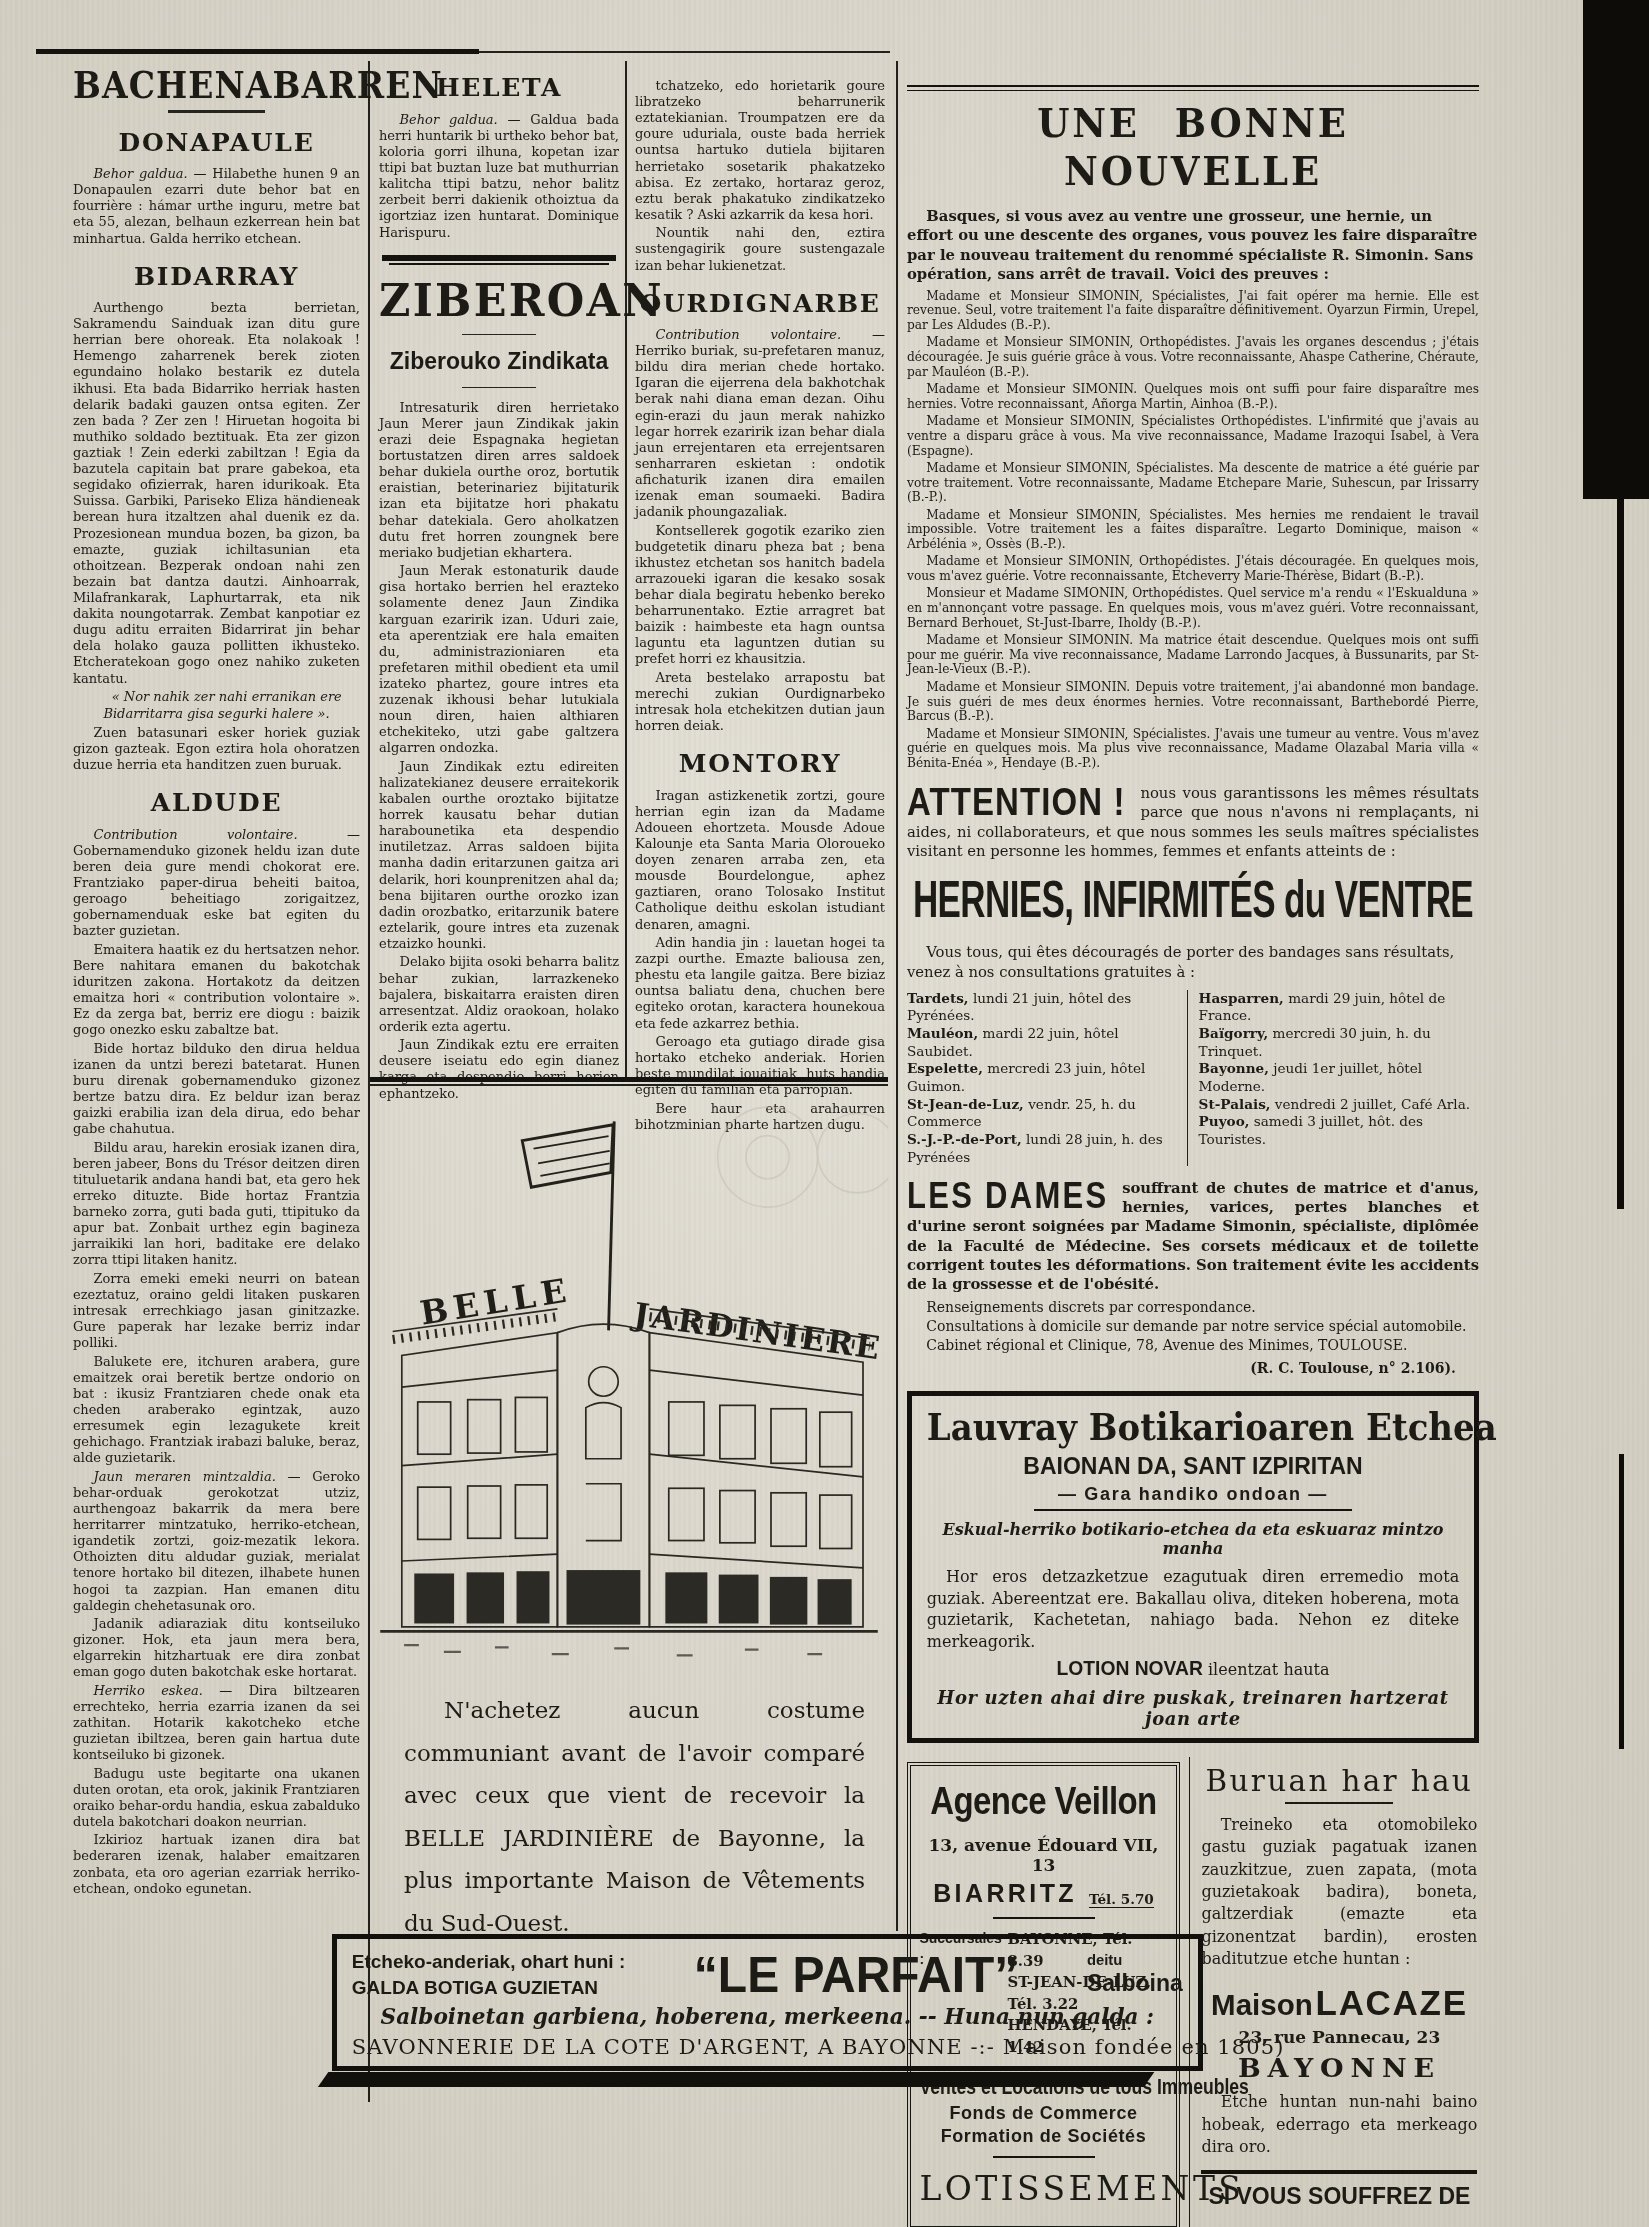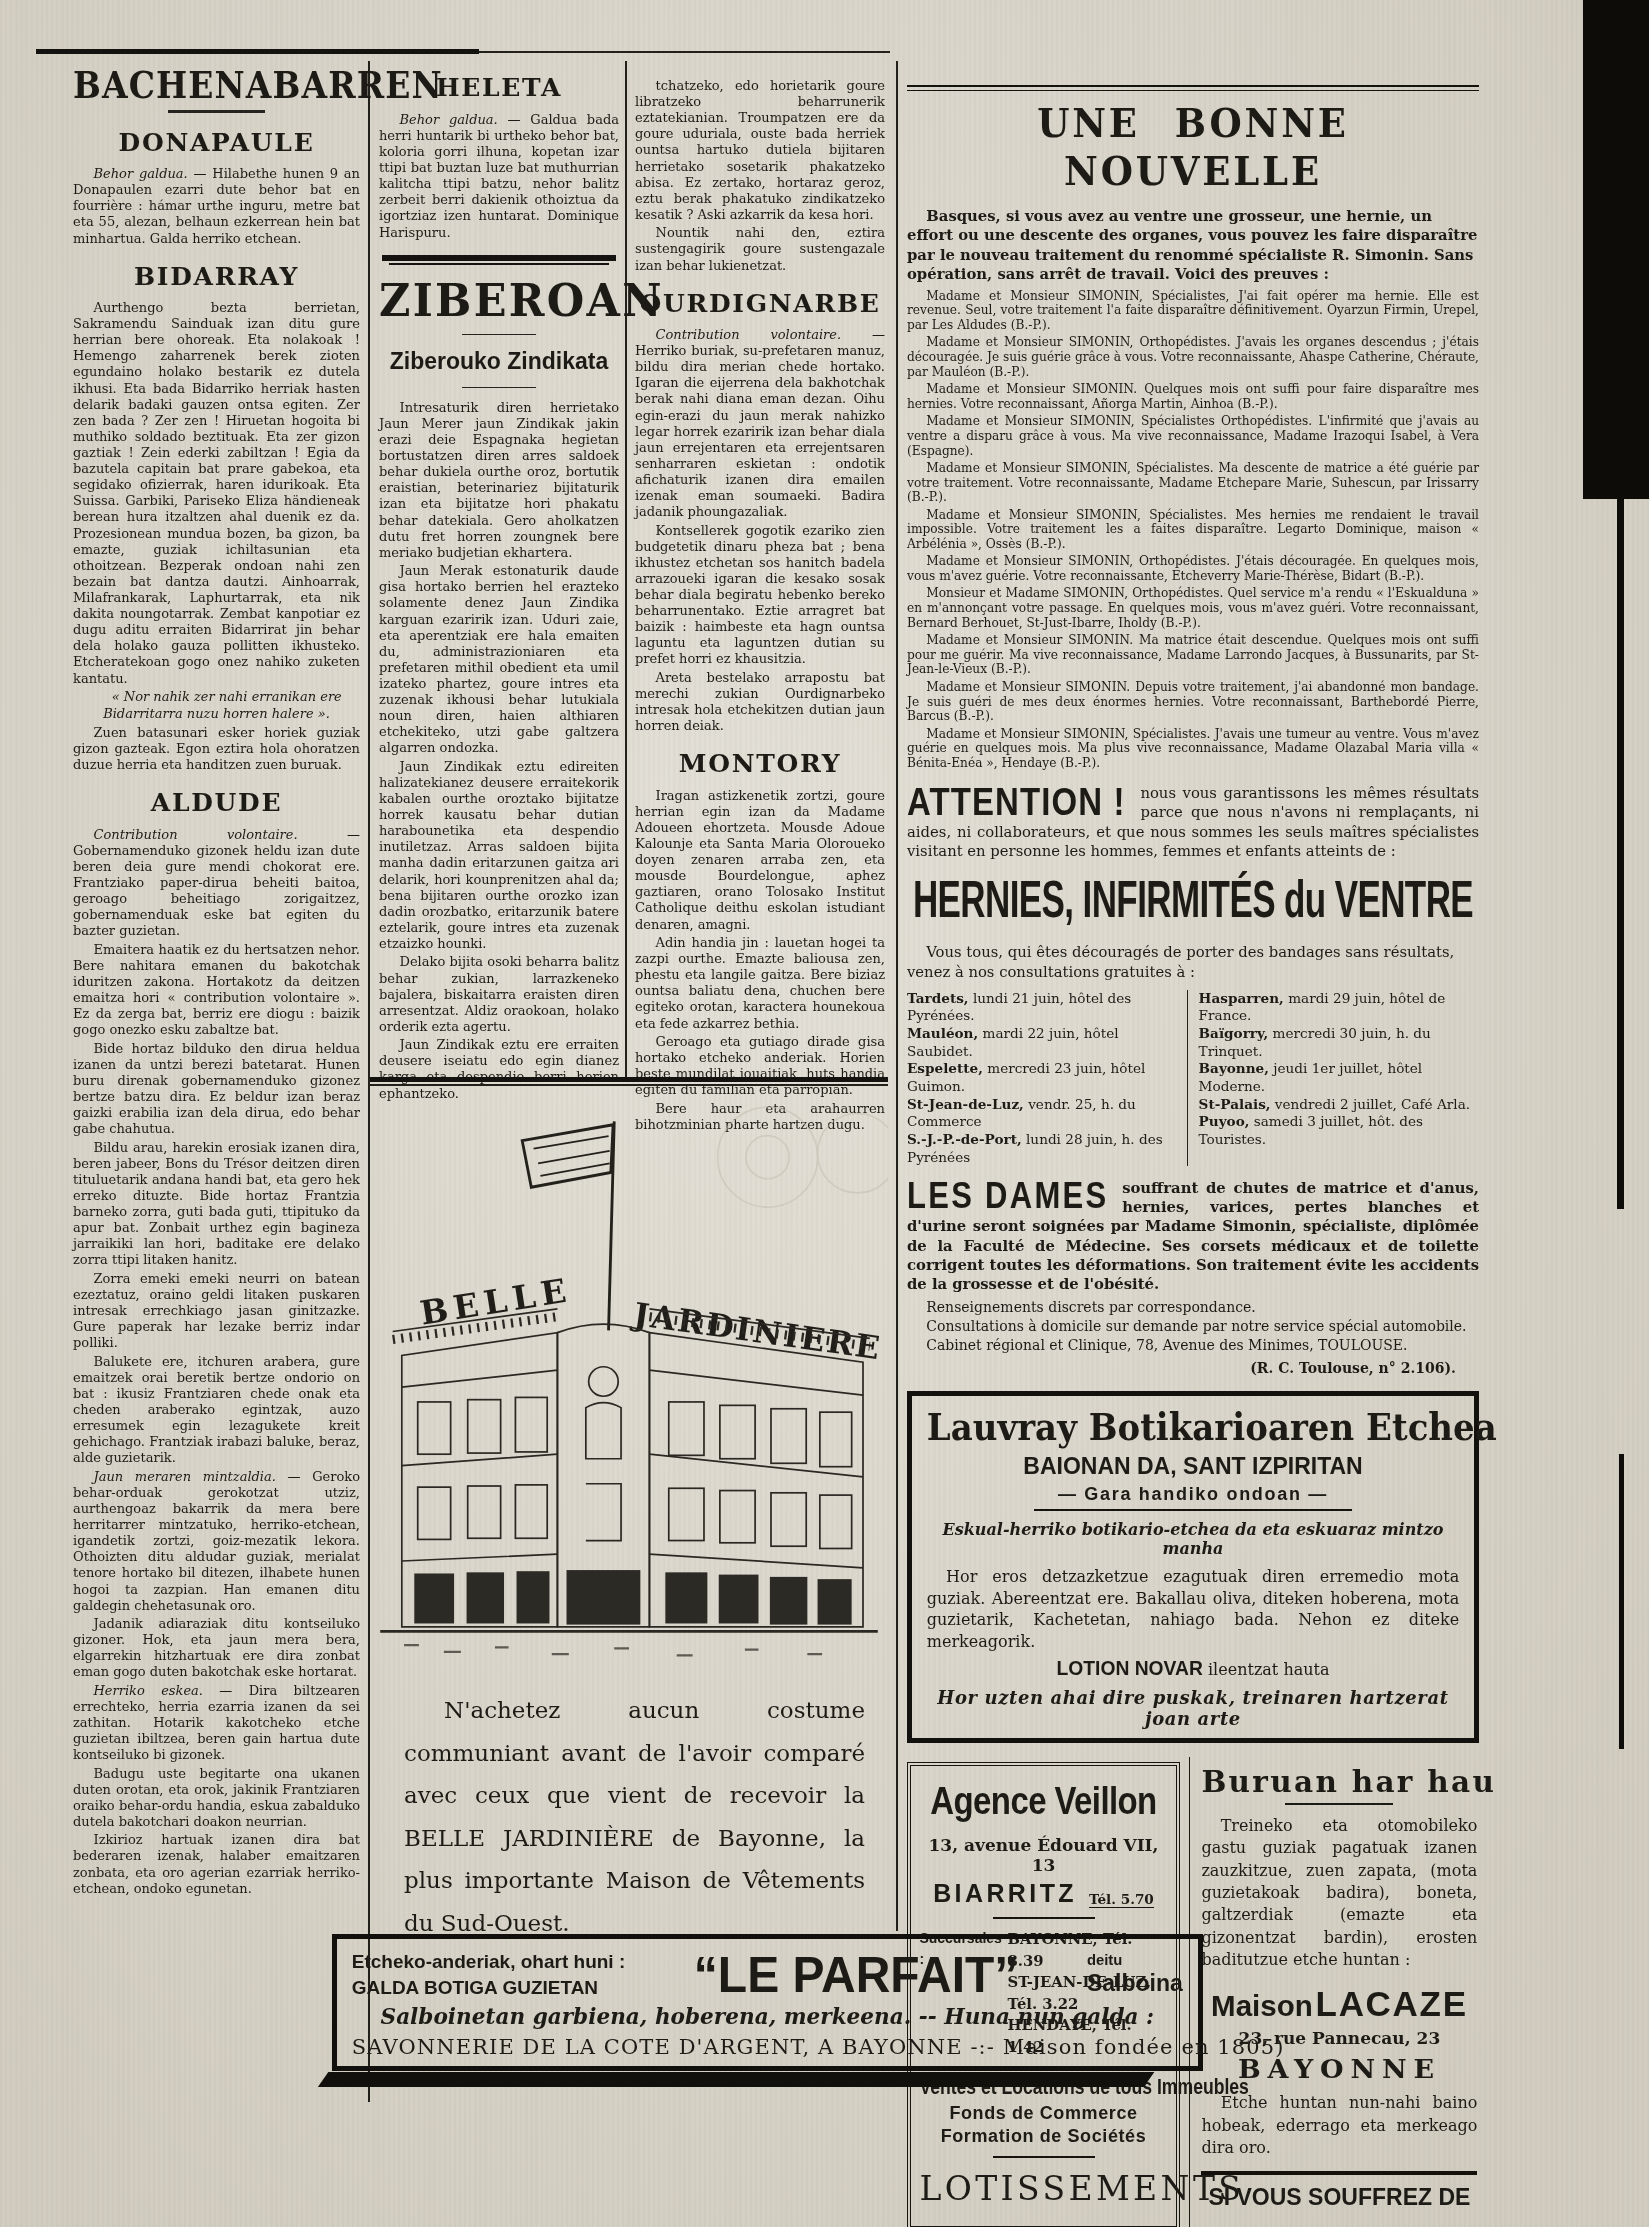--- a/index.html
+++ b/index.html
@@ -84,21 +84,21 @@
   .v-city{font-family:"Liberation Sans",sans-serif;font-weight:900;font-size:25px;letter-spacing:3.4px;display:inline-block;}
   .v-tel{font-size:13.6px;font-weight:700;border-bottom:1.7px solid #16140f;margin-left:9px;display:inline-block;vertical-align:middle;}
   .v-rule{width:102px;height:2.3px;background:#16140f;margin:9px auto;}
   .v-succ{display:flex;text-align:left;font-size:14.8px;line-height:1.45;margin:2.3px 0;}
   .v-succ-label{font-weight:700;font-family:"Liberation Sans",sans-serif;margin-right:5.7px;font-size:14px;}
   .v-succ p{margin:0;font-weight:700;}
   .v-l1{font-family:"Liberation Sans",sans-serif;font-weight:700;font-size:17.6px;white-space:nowrap;transform:scaleY(1.25);margin:5.7px 0 4.5px;}
   .v-l23{font-family:"Liberation Sans",sans-serif;font-weight:700;font-size:18px;margin:2.3px 0;letter-spacing:0.6px;}
   .v-lots{font-size:33px;letter-spacing:3.4px;margin:10.2px 0 5.7px;white-space:nowrap;}
 
-  .b-title{font-weight:700;font-size:29.5px;text-align:center;letter-spacing:2.3px;white-space:nowrap;margin:6.8px 0 4.5px;}
+  .b-title{font-weight:400;font-size:29.5px;text-align:center;letter-spacing:2.3px;white-space:nowrap;margin:6.8px 0 4.5px;}
   .b-rule{width:108px;height:1.7px;background:#1c1a15;margin:0 auto 10.2px;}
   .b-para{font-size:16px;line-height:1.4;text-align:justify;}
   .b-para p{margin:0;text-indent:19.3px;}
   .lacaze{text-align:center;white-space:nowrap;margin:12.5px 0 3.4px;}
   .lacaze .a{font-family:"Liberation Sans",sans-serif;font-weight:700;font-size:29.5px;}
   .lacaze .b{font-family:"Liberation Sans",sans-serif;font-weight:900;font-size:35px;letter-spacing:1.7px;}
   .lc-addr{font-weight:700;font-size:17px;text-align:center;margin:2.3px 0 5.7px;}
   .lc-city{font-size:27px;font-weight:700;letter-spacing:6.8px;text-align:center;margin:1.1px 0 8px;transform:scaleY(0.95);}
   .thickline{height:4.5px;background:#14110d;margin:11.4px 0 9px;}
   .c-head1{font-family:"Liberation Sans",sans-serif;font-weight:900;font-size:23px;text-align:center;white-space:nowrap;margin:3.4px 0 1.1px;}
@@ -132,21 +132,21 @@
     <h1 class="masthead">BACHENABARREN</h1>
     <div class="mast-rule"></div>
     <h2 class="town">DONAPAULE</h2>
     <div>
         <p><i>Behor galdua. —</i> Hilabethe hunen 9 an Donapaulen ezarri dute behor bat en fourrière : hámar urthe inguru, metre bat eta 55, alezan, belhaun ezkerrean hein bat minhartua. Galda herriko etchean.</p>
       </div>
     <h2 class="town">BIDARRAY</h2>
     <div>
         <p>Aurthengo bezta berrietan, Sakramendu Sainduak izan ditu gure herrian bere ohoreak. Eta nolakoak ! Hemengo zaharrenek berek zioten egundaino holako bestarik ez dutela ikhusi. Eta bada Bidarriko herriak hasten delarik badaki gauzen ontsa egiten. Zer zen bada ? Zer zen ! Hiruetan hogoita bi muthiko soldado beztituak. Eta zer gizon gaztiak ! Zein ederki zabiltzan ! Egia da bazutela capitain bat prare gabekoa, eta segidako ofizierrak, haren idurikoak. Eta Suissa. Garbiki, Pariseko Eliza händieneak berean hura itzaltzen ahal duenik ez da. Prozesionean mundua bozen, ba gizon, ba emazte, guziak ichiltasunian eta othoitzean. Bezperak ondoan nahi zen bezain bat dantza dautzi. Ainhoarrak, Milafrankarak, Laphurtarrak, eta nik dakita noungotarrak. Zembat kanpotiar ez dugu aditu erraiten Bidarrirat jin behar dela holako gauza pollitten ikhusteko. Etcheratekoan gogo onez nahiko zuketen kantatu.</p>
       </div>
-    <p class="quote">« Nor nahik zer nahi erranikan ere Bidarritarra nuzu horren halere ».</p>
+    <p class="quote">« Nor nahik zer nahi erranikan ere Bidarritarra gisa segurki halere ».</p>
     <div>
         <p>Zuen batasunari esker horiek guziak gizon gazteak. Egon eztira hola ohoratzen duzue herria eta handitzen zuen buruak.</p>
       </div>
     <h2 class="town">ALDUDE</h2>
     <div>
         <p><i>Contribution volontaire. —</i> Gobernamenduko gizonek heldu izan dute beren deia gure mendi chokorat ere. Frantziako paper-dirua beheiti baitoa, geroago beheitiago zorigaitzez, gobernamenduak eske bat egiten du bazter guzietan.</p>
         <p>Emaitera haatik ez du hertsatzen nehor. Bere nahitara emanen du bakotchak iduritzen zakona. Hortakotz da deitzen emaitza hori « contribution volontaire ». Ez da zerga bat, berriz ere diogu : baizik gogo onezko esku zabaltze bat.</p>
         <p>Bide hortaz bilduko den dirua heldua izanen da untzi berezi batetarat. Hunen buru direnak gobernamenduko gizonez bertze batzu dira. Ez beldur izan beraz gaizki erabilia izan dela dirua, edo behar gabe chahutua.</p>
         <p>Bildu arau, harekin erosiak izanen dira, beren jabeer, Bons du Trésor deitzen diren tituluetarik andana handi bat, eta gero hek erreko dituzte. Bide hortaz Frantzia barneko zorra, guti bada guti, ttipituko da apur bat. Zonbait urthez egin bagineza jarraikiki lan hori, baditake ere delako zorra ttipi litaken hanitz.</p>
         <p>Zorra emeki emeki neurri on batean ezeztatuz, oraino geldi litaken puskaren intresak errechkiago jasan ginitzazke. Gure paperak har lezake berriz indar polliki.</p>

